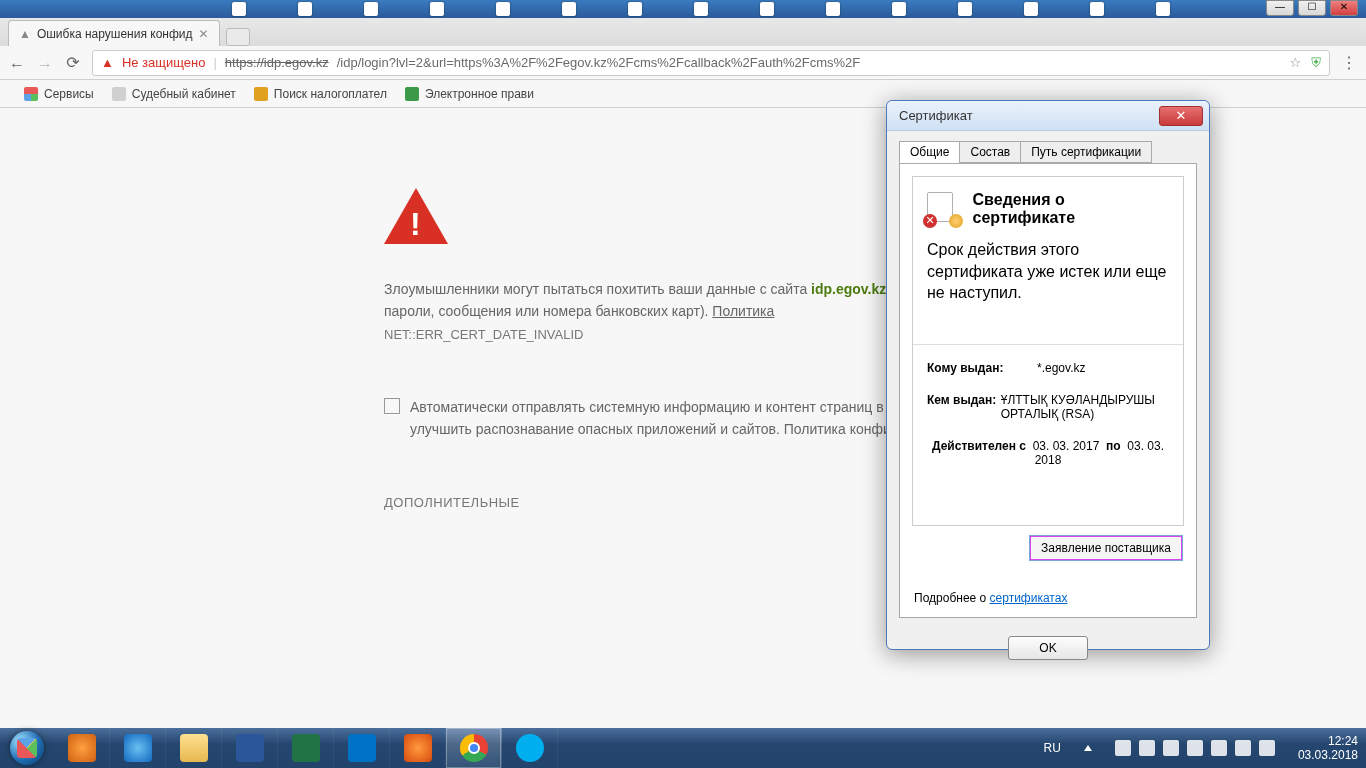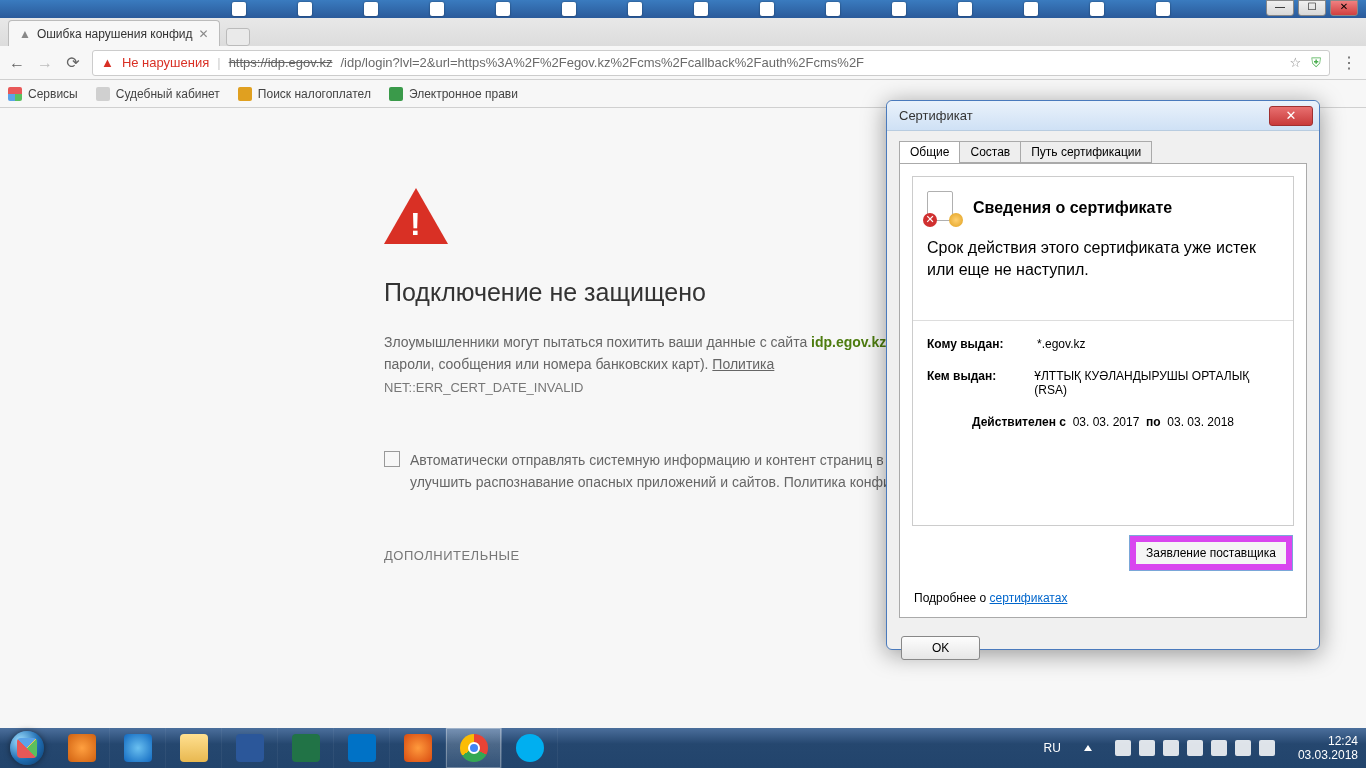--- a/index.html
+++ b/index.html
@@ -22,40 +22,40 @@
 .tab .close-x{color:#888;}
 .new-tab{width:24px;height:18px;margin-left:6px;background:#eaeaea;border:1px solid #bbb;border-radius:3px;}
 .toolbar{height:34px;background:#f7f7f7;border-bottom:1px solid #d0d0d0;display:flex;align-items:center;padding:0 8px;gap:10px;}
 .nav-ico{width:18px;height:18px;display:flex;align-items:center;justify-content:center;color:#666;cursor:pointer;}
 .addr{flex:1;height:26px;border:1px solid #ccc;border-radius:3px;background:#fff;display:flex;align-items:center;padding:0 8px;gap:8px;font-size:13px;color:#555;}
 .addr .warn-tri{color:#d93025;font-size:13px;}
 .addr .insecure{color:#d93025;}
 .addr .url-host{text-decoration:line-through;color:#666;}
 .addr .url-rest{color:#6a6a6a;}
 .addr-right{margin-left:auto;display:flex;gap:10px;color:#888;}
-.bookmarks{height:28px;background:#f7f7f7;border-bottom:1px solid #d0d0d0;display:flex;align-items:center;padding:0 8px;gap:18px;font-size:12px;color:#444;}
+.bookmarks{height:28px;background:#f7f7f7;border-bottom:1px solid #d0d0d0;display:flex;align-items:center;padding:0 24px;gap:18px;font-size:12px;color:#444;}
 .bk-item{display:flex;align-items:center;gap:6px;cursor:pointer;}
 .bk-ico{width:14px;height:14px;background:#d0d0d0;border-radius:2px;}
 .content{position:absolute;top:90px;left:0;right:0;bottom:0;background:#f7f7f7;}
 .error-page{max-width:620px;margin:80px 0 0 384px;}
 .big-tri{width:0;height:0;border-left:32px solid transparent;border-right:32px solid transparent;border-bottom:56px solid #d93025;position:relative;margin-bottom:34px;}
 .big-tri::after{content:"!";position:absolute;left:-6px;top:18px;color:#fff;font-weight:bold;font-size:32px;}
 .err-h1{font-size:25px;color:#333;font-weight:400;margin-bottom:24px;}
 .err-p{font-size:14px;color:#666;line-height:1.6;}
 .err-p .bold{color:#4d7c0f;font-weight:600;}
 .err-p .ul{text-decoration:underline;cursor:pointer;}
 .err-code{font-size:13px;color:#777;margin-top:4px;}
 .cb-row{display:flex;gap:10px;margin-top:54px;font-size:14px;color:#666;line-height:1.6;}
 .cb{width:16px;height:16px;border:1px solid #999;margin-top:2px;flex-shrink:0;cursor:pointer;}
 .err-buttons{display:flex;justify-content:space-between;margin-top:54px;}
 .link-btn{font-size:13px;color:#777;letter-spacing:.5px;cursor:pointer;}
 .blue-btn{background:#4285f4;color:#fff;padding:10px 22px;font-size:13px;border-radius:2px;cursor:pointer;}
 
 
-.cert-dlg{position:absolute;left:886px;top:100px;width:434px;height:550px;z-index:5;
+.cert-dlg{position:absolute;left:886px;top:100px;width:324px;height:550px;z-index:5;
   background:#f0f0f0;border:1px solid #4a7abc;border-radius:6px;box-shadow:0 4px 24px rgba(0,0,0,.4);}
 .cert-titlebar{height:30px;background:linear-gradient(#eaf2fb,#cfe1f5);border-radius:6px 6px 0 0;
   display:flex;align-items:center;padding:0 6px 0 12px;color:#333;font-size:13px;border-bottom:1px solid #b8cce0;}
 .cert-close{margin-left:auto;width:44px;height:20px;background:linear-gradient(#e87070,#c83a3a);border:1px solid #a03030;border-radius:3px;color:#fff;text-align:center;font-size:13px;line-height:17px;cursor:pointer;}
 .cert-body{padding:10px 12px 10px 12px;}
 .cert-tabs{display:flex;}
 .cert-tab{border:1px solid #aaa;background:#fff;padding:3px 10px;font-size:12px;border-bottom:none;margin-right:-1px;cursor:pointer;}
 .cert-tab.inactive{background:#eee;border-bottom:1px solid #aaa;}
 .cert-panel{border:1px solid #aaa;background:#fff;padding:12px;height:455px;position:relative;}
 .cert-inner{border:1px solid #ccc;padding:14px;height:350px;}
@@ -64,24 +64,24 @@
 .cert-ico-doc{width:26px;height:30px;background:#fff;border:1px solid #b0b0b0;border-radius:2px;position:absolute;}
 .cert-ico-ribbon{width:14px;height:14px;border-radius:50%;background:radial-gradient(#ffd070,#e0a020);position:absolute;right:-2px;bottom:-2px;}
 .cert-ico-x{width:14px;height:14px;border-radius:50%;background:#d03030;color:#fff;font-size:11px;text-align:center;line-height:13px;position:absolute;left:-4px;bottom:-2px;}
 .cert-head-title{font-size:16px;font-weight:700;}
 .cert-msg{font-size:16px;font-weight:400;line-height:1.35;margin-bottom:12px;}
 .cert-hr{border:0;border-top:1px solid #ddd;margin:40px -14px 16px;}
 .cert-row{display:flex;font-size:12px;margin-bottom:18px;}
 .cert-row .k{width:110px;font-weight:700;}
 .cert-valid{font-size:12px;text-align:center;margin-top:4px;}
 .cert-valid b{font-weight:700;}
-.issuer-btn{position:absolute;right:14px;top:372px;border:6px solid #d946ef;background:#f5f5f5;padding:4px 10px;font-size:12px;cursor:pointer;box-shadow:0 0 0 1px #7aa7d8;}
+.issuer-btn{position:absolute;right:14px;top:372px;border:1px solid #d946ef;background:#f5f5f5;padding:4px 10px;font-size:12px;cursor:pointer;box-shadow:0 0 0 1px #7aa7d8;}
 .cert-more{position:absolute;left:14px;bottom:12px;font-size:12px;}
 .cert-more a{color:#0066cc;text-decoration:underline;cursor:pointer;}
-.cert-footer{height:40px;display:flex;justify-content:flex-start;align-items:center;padding:0 14px;}
+.cert-footer{height:40px;display:flex;justify-content:center;align-items:center;padding:0 14px;}
 .ok-btn{border:1px solid #888;background:linear-gradient(#fdfdfd,#e6e6e6);padding:4px 30px;font-size:12px;border-radius:3px;cursor:pointer;}
 
 
 .taskbar{position:absolute;left:0;right:0;bottom:0;height:40px;
   background:linear-gradient(#4b6f9c,#25476f 40%,#22446c);display:flex;align-items:center;z-index:10;}
 .start{width:54px;height:40px;display:flex;align-items:center;justify-content:center;cursor:pointer;}
 .start-orb{width:34px;height:34px;border-radius:50%;background:radial-gradient(circle at 30% 30%,#9fe0ff,#1f6db3 55%,#0b3a66);box-shadow:0 0 6px rgba(0,0,0,.5);position:relative;}
 .start-orb::after{content:"";position:absolute;inset:7px;background:
   linear-gradient(45deg,#e85858 0 48%,transparent 50%),linear-gradient(-45deg,#5bbf5e 0 48%,transparent 50%),
   linear-gradient(135deg,#5ba3e8 0 48%,transparent 50%),linear-gradient(-135deg,#f2c94c 0 48%,transparent 50%);border-radius:4px;}
@@ -133,21 +133,21 @@
     </div>
     <div class="new-tab"></div>
   </div>
 
   <div class="toolbar">
     <div class="nav-ico">←</div>
     <div class="nav-ico" style="opacity:.4">→</div>
     <div class="nav-ico">⟳</div>
     <div class="addr">
       <span class="warn-tri">▲</span>
-      <span class="insecure">Не нарушения</span>
+      <span class="insecure">Не защищено</span>
       <span style="color:#ccc">|</span>
       <span class="url-host">https://idp.egov.kz</span>
         <span class="url-rest">/idp/login?lvl=2&amp;url=https%3A%2F%2Fegov.kz%2Fcms%2Fcallback%2Fauth%2Fcms%2F</span>
       <div class="addr-right">
         <span>☆</span>
         <span style="color:#4caf50">⛨</span>
       </div>
     </div>
     <div class="nav-ico">⋮</div>
   </div>
@@ -167,21 +167,20 @@
       </div>
     <div class="bk-item">
         <span class="bk-ico" style="background:#3a9a4a"></span>
         <span>Электронное прави</span>
       </div>
   </div>
 
   <div class="content">
     <div class="error-page">
       <div class="big-tri"></div>
-      <h1 class="err-h1">Подключение не защищено</h1>
       <p class="err-p">
         <span>Злоумышленники могут пытаться похитить ваши данные с сайта </span><span class="bold">idp.egov.kz</span><span> (например, пароли, сообщения или номера банковских карт). </span><span class="ul">Политика</span>
       </p>
       <p class="err-code">NET::ERR_CERT_DATE_INVALID</p>
       <div class="cb-row">
         <div class="cb"></div>
         <div>
           <span>Автоматически отправлять </span><span class="ul">системную информацию и контент страниц</span><span> в Google, чтобы улучшить распознавание опасных приложений и сайтов. </span><span class="ul">Политика конфиденц</span>
         </div>
       </div>

